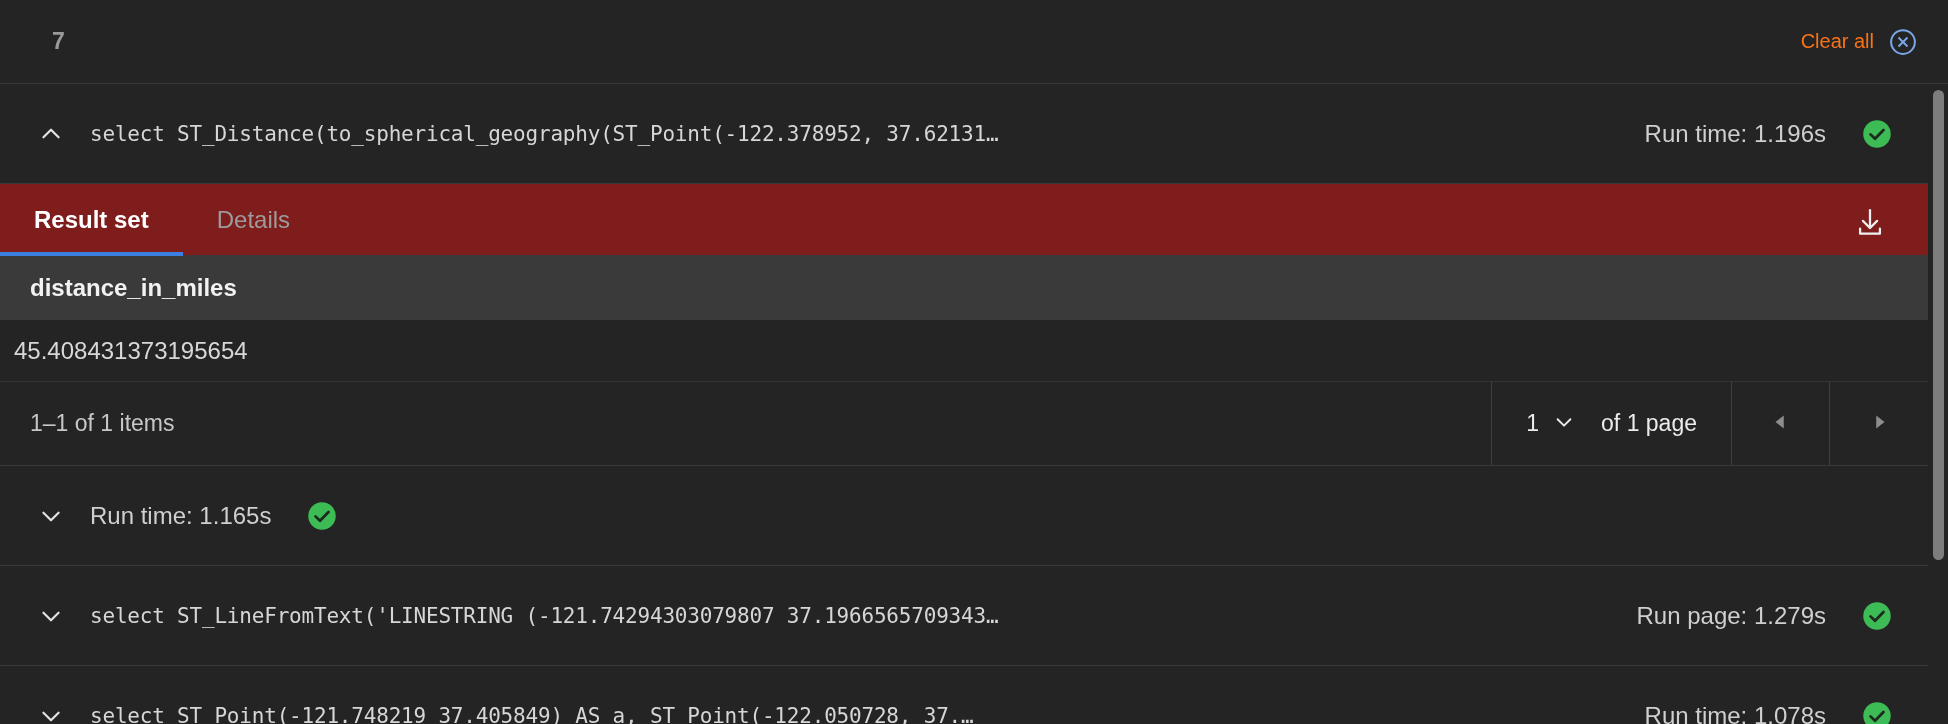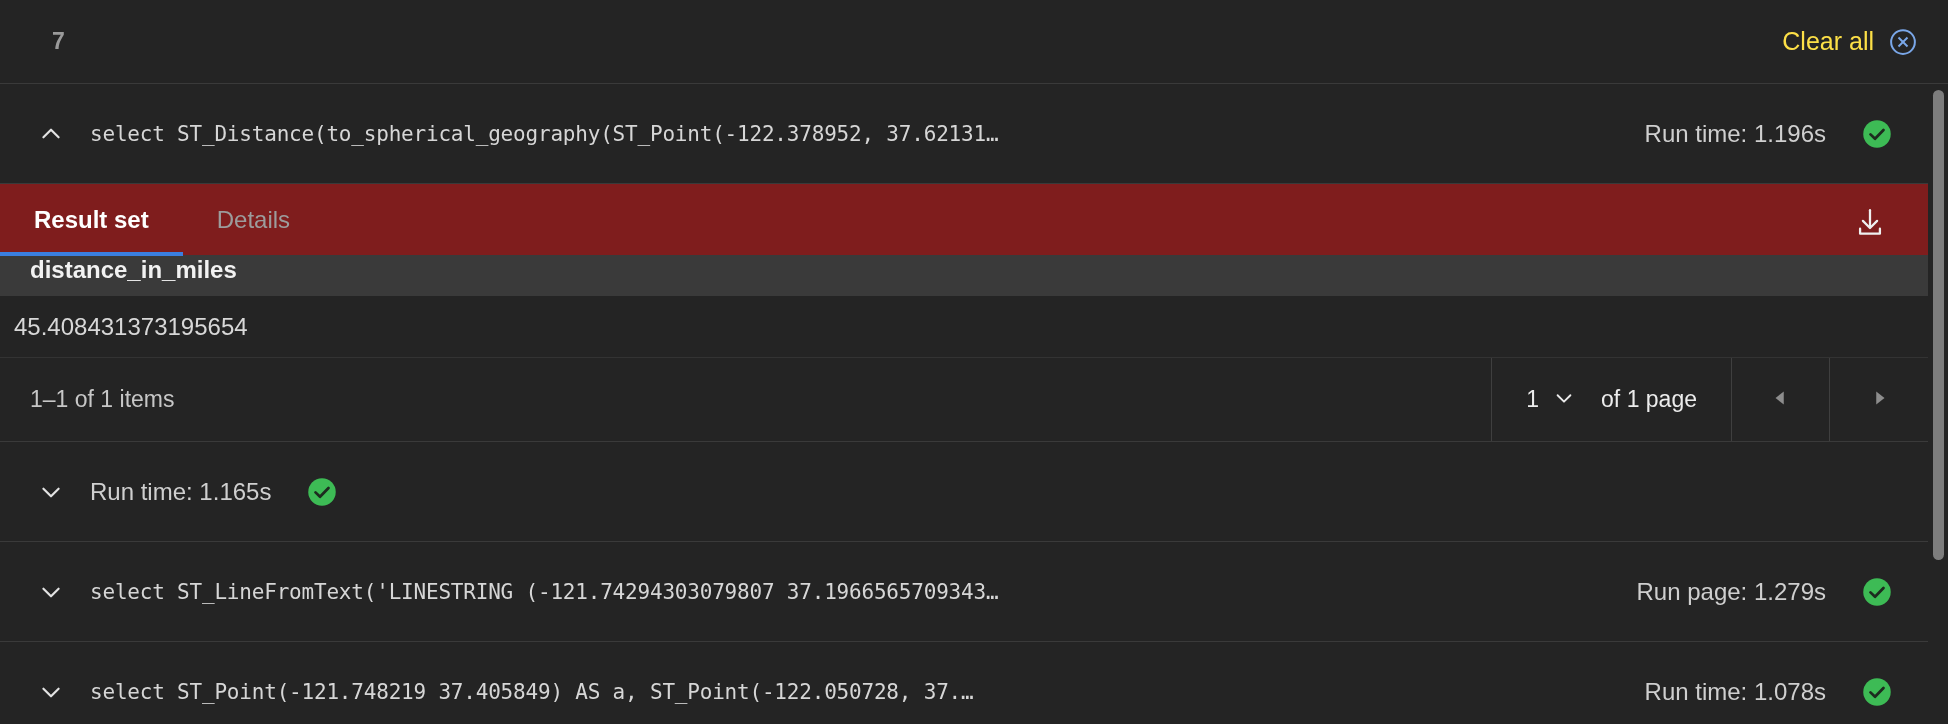--- a/index.html
+++ b/index.html
@@ -41,22 +41,22 @@
     font-weight: bold;
   }
   .header-spacer { flex: 1 1 auto; }
   .clear-all {
     display: flex;
     align-items: center;
     gap: 14px;
     cursor: pointer;
   }
   .clear-all-label {
-    font-size: 25px;
-    color: #fde047;
+    font-size: 20px;
+    color: #f97316;
   }
   .clear-all-icon { width: 30px; height: 30px; display: block; }
 
   
   .results-scroll {
     flex: 1 1 auto;
     position: relative;
     overflow: hidden;
   }
   .results-inner {
@@ -138,22 +138,23 @@
     display: flex; align-items: center; justify-content: center;
     width: 44px; height: 44px;
     margin-bottom: 10px;
     cursor: pointer;
   }
   .download-btn svg { display: block; }
 
   
   .result-table { width: 100%; }
   .table-head-row {
-    height: 40px;
-    display: flex;
+    height: 64px;
+    display: flex;
+    align-items: center;
     background: #3a3a3a;
     padding: 0 30px;
   }
   .th {
     font-size: 24px;
     font-weight: bold;
     color: #f2f2f2;
   }
   .table-row {
     height: 62px;

